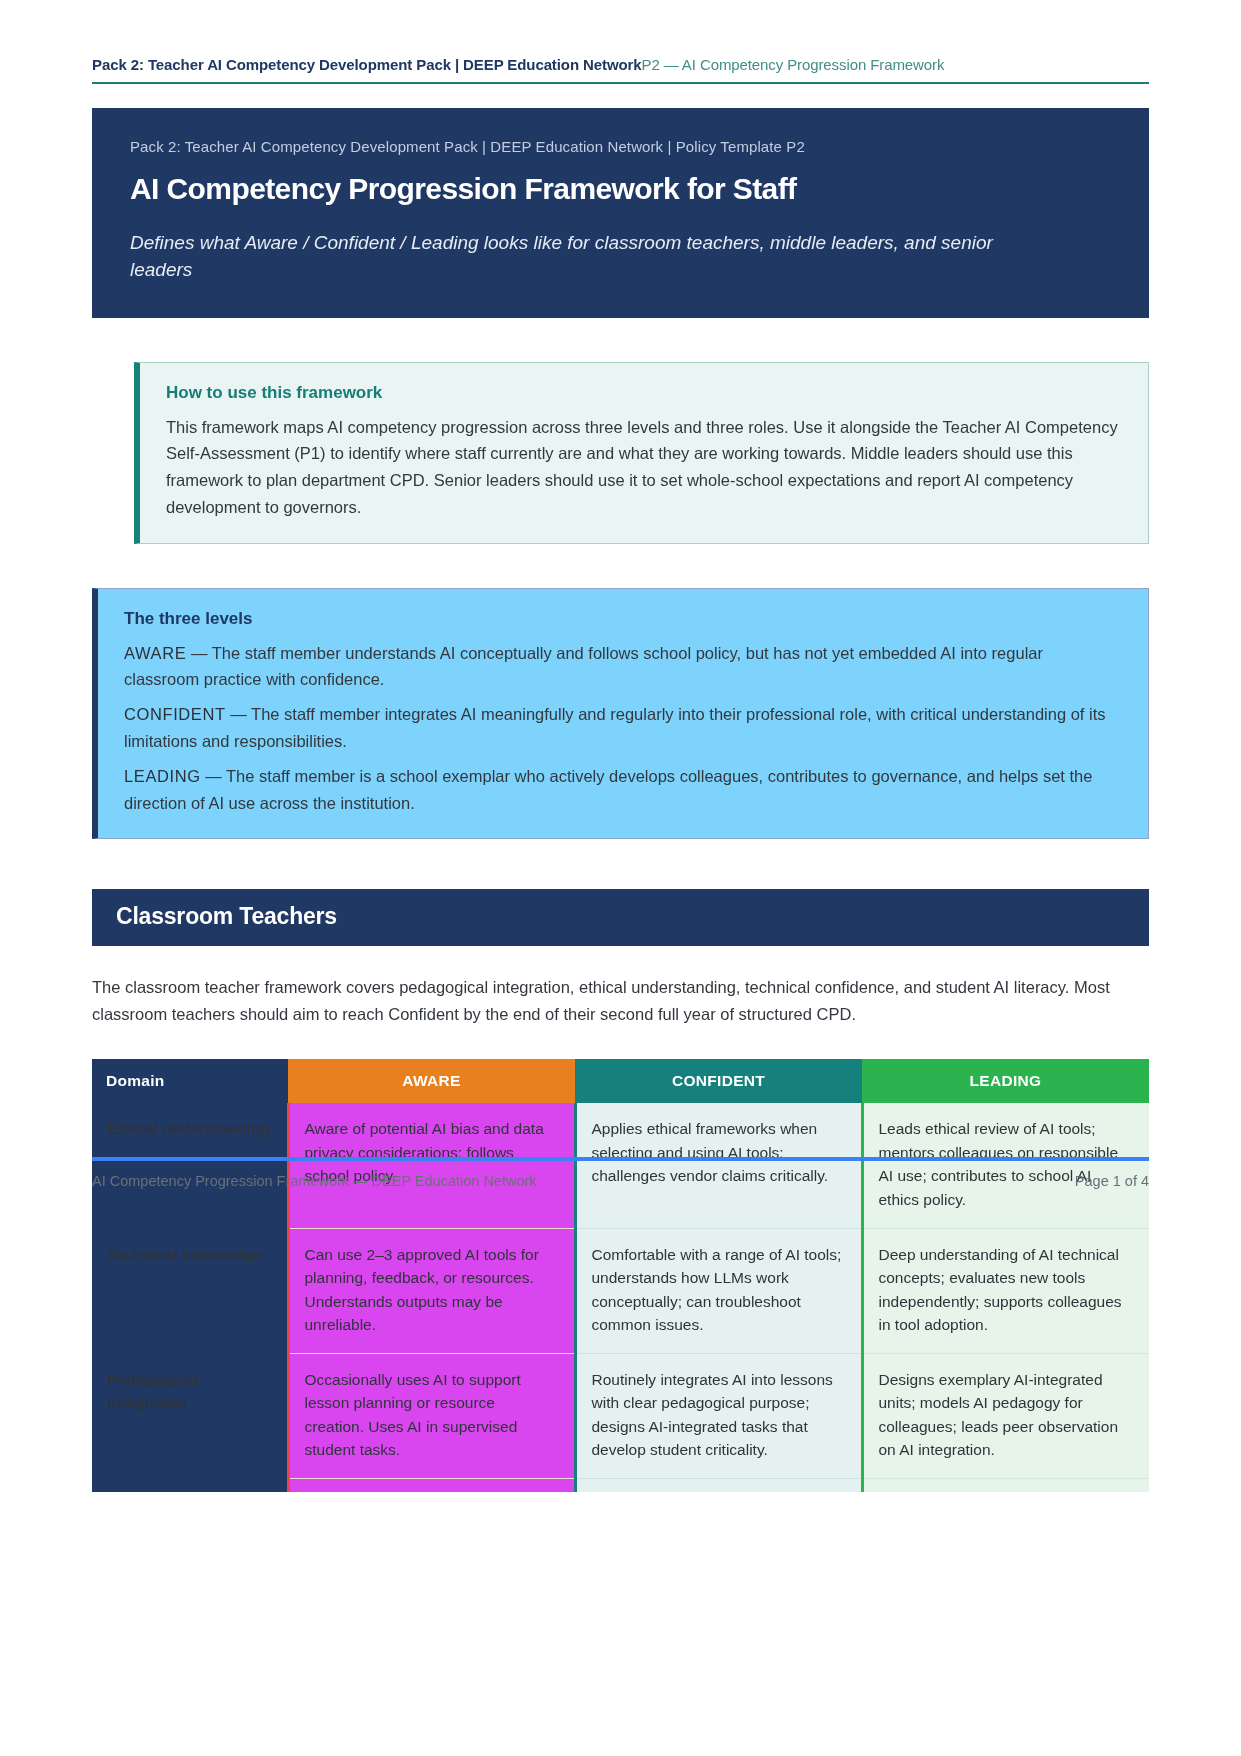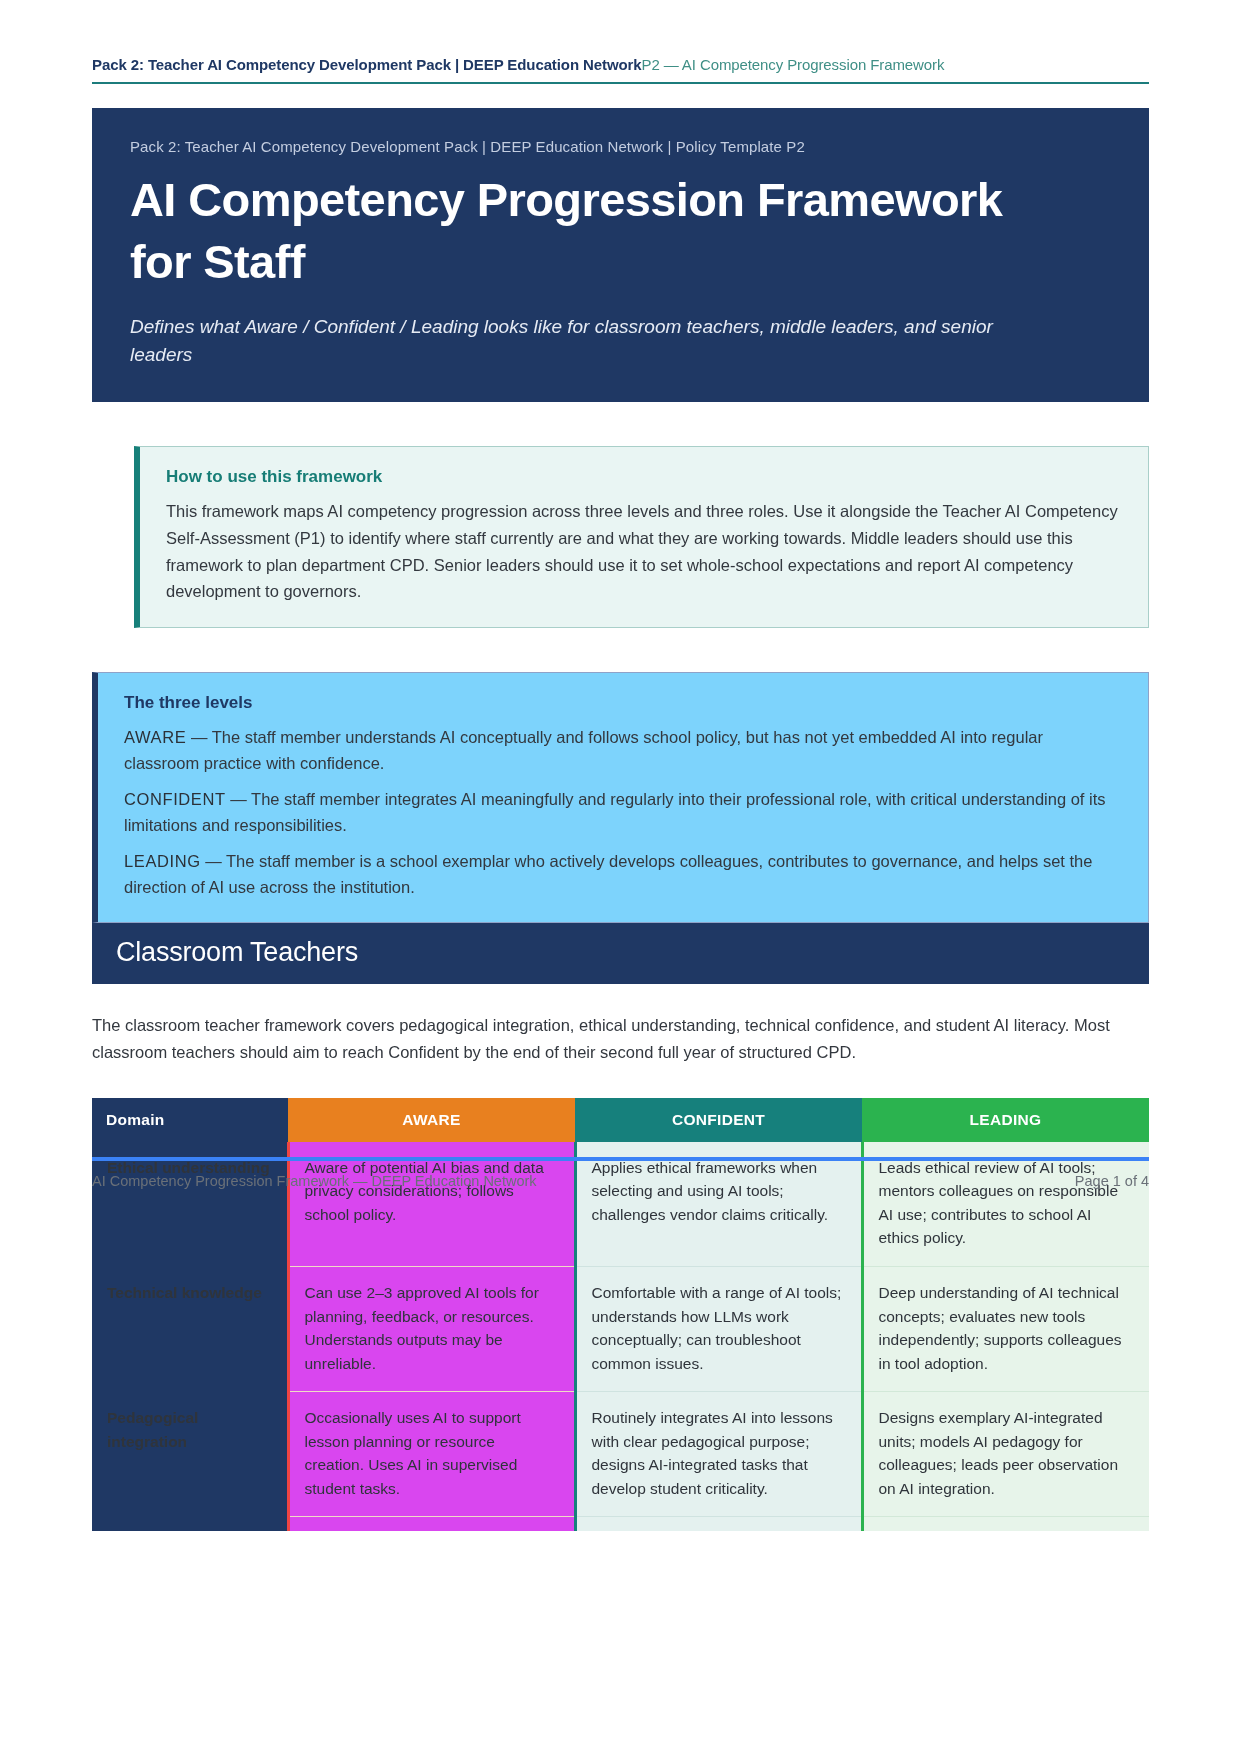--- a/index.html
+++ b/index.html
@@ -47,21 +47,21 @@
     color: #ffffff;
     padding: 30px 38px 34px 38px;
   }
   .hero-kicker {
     font-size: 15px;
     color: #c3cde0;
     margin-bottom: 14px;
     letter-spacing: 0.1px;
   }
   .hero-title {
-    font-size: 47px;
+    font-size: 30px;
     font-weight: bold;
     line-height: 1.32;
     letter-spacing: -0.6px;
     margin: 0 0 20px 0;
     max-width: 900px;
   }
   .hero-sub {
     font-size: 19px;
     font-style: italic;
     line-height: 1.45;
@@ -109,24 +109,25 @@
     margin-bottom: 9px;
   }
   .level-line:last-child { margin-bottom: 0; }
   .level-name {
     letter-spacing: 0.6px;
     color: #2b3138;
   }
 
   
   .section-bar {
-    background: #1f3864;
-    color: #ffffff;
-    font-size: 27px;
-    font-weight: normal;
+    margin-top: 50px;
+    background: #1f3864;
+    color: #ffffff;
+    font-size: 23px;
+    font-weight: bold;
     padding: 14px 24px 16px 24px;
     letter-spacing: -0.2px;
   }
   .section-intro {
     margin-top: 28px;
     font-size: 16.5px;
     line-height: 1.62;
     color: #33383f;
   }
 

